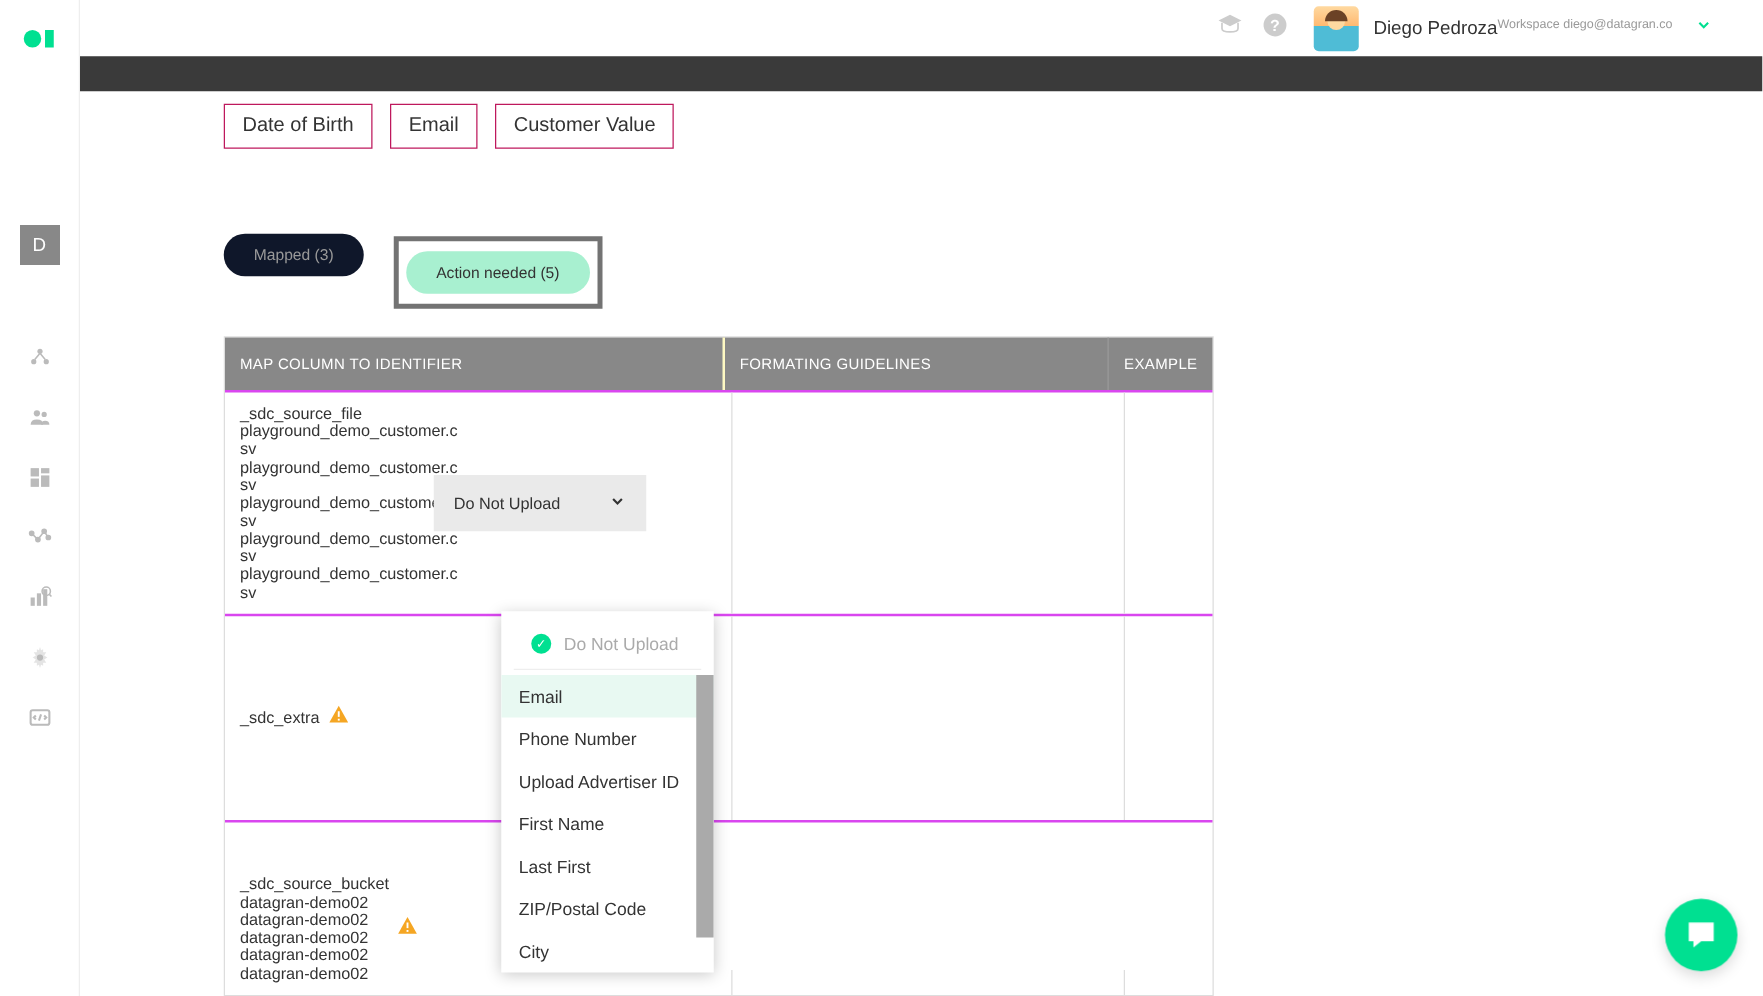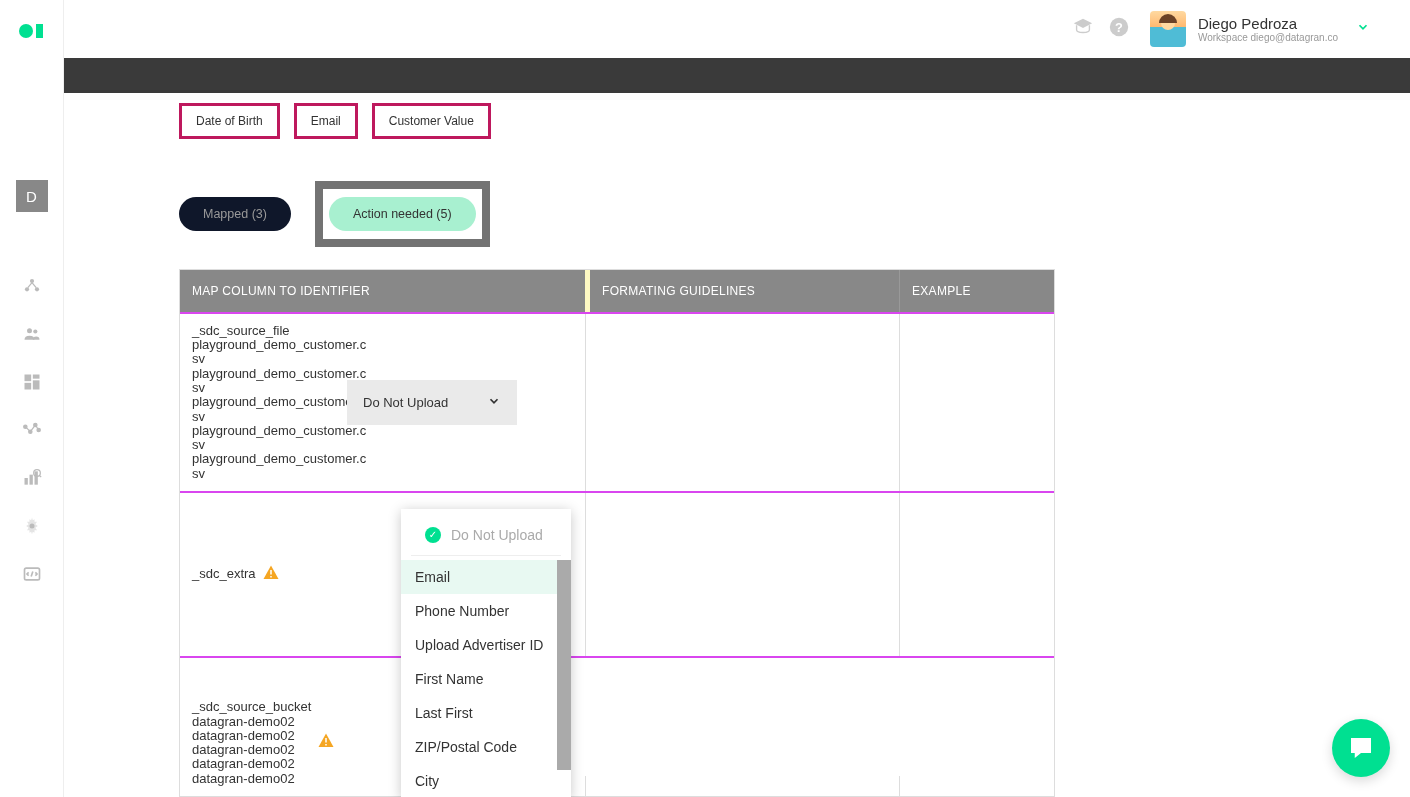--- a/index.html
+++ b/index.html
@@ -15,43 +15,43 @@
 .nav-icon svg { width: 20px; height: 20px; }
 
 .main { flex: 1; display: flex; flex-direction: column; }
 
 .header { height: 78px; background: #fff; display: flex; align-items: center; justify-content: flex-end; padding: 0 40px; }
 .header-icons { display: flex; align-items: center; gap: 14px; margin-right: 20px; }
 .header-icon { color: #ccc; cursor: pointer; }
 .avatar { width: 36px; height: 36px; border-radius: 4px; background: linear-gradient(180deg, #FFD9A0 0%, #FFB870 45%, #4FBCD6 45%, #4FBCD6 100%); position: relative; overflow: hidden; margin-right: 12px; }
 .avatar::before { content: ''; position: absolute; top: 5px; left: 50%; transform: translateX(-50%); width: 14px; height: 14px; border-radius: 50%; background: #FFD9A0; }
 .avatar::after { content: ''; position: absolute; top: 3px; left: 50%; transform: translateX(-50%); width: 18px; height: 9px; border-radius: 9px 9px 0 0; background: #6B4226; }
-.user-info { display: flex; flex-direction: column; margin-right: 18px; }
+.user-info { display: flex; flex-direction: row; margin-right: 18px; }
 .user-name { font-size: 15px; color: #333; }
 .user-workspace { font-size: 10px; color: #999; }
 .chevron-down { color: #00E091; cursor: pointer; }
 
 .dark-bar { height: 47px; background: #3a3a3a; }
 
 .content { padding: 10px 0 0 115px; position: relative; }
 
 .chips { display: flex; gap: 14px; margin-bottom: 42px; }
-.chip { border: 3px solid #be185d; padding: 8px 14px; font-size: 12px; background: #fff; cursor: pointer; }
+.chip { border: 1px solid #be185d; padding: 8px 14px; font-size: 16px; background: #fff; cursor: pointer; }
 
 .filter-row { display: flex; align-items: center; gap: 0; margin-bottom: 22px; }
 .filter-tab { padding: 10px 24px; border-radius: 20px; font-size: 12.5px; cursor: pointer; }
 .filter-tab.mapped { color: #999; background: #0f172a; }
 .filter-tab.action { color: #333; background: #a8f0d0; }
-.highlight-box { border: 8px solid #737373; padding: 8px 6px; display: inline-block; margin-left: 24px; }
-
-.table { width: 876px; border: 1px solid #ddd; }
+.highlight-box { border: 4px solid #737373; padding: 8px 6px; display: inline-block; margin-left: 24px; margin-top: 28px; }
+
+.table { width: 792px; border: 1px solid #ddd; }
 .thead { display: flex; background: #888; color: #fff; }
 .th { padding: 14px 12px; font-size: 12px; letter-spacing: 0.3px; }
 .th.col1 { width: 405px; }
-.th.col2 { width: 314px; border-left: 5px solid #fef9c3; }
+.th.col2 { width: 314px; border-left: 2px solid #fef9c3; }
 .th.col3 { flex: 1; border-left: 1px solid #999; }
 
 .tr { display: flex; border-top: 2px solid #d946ef; min-height: 165px; }
 .td { padding: 10px 12px; }
 .td.col1 { width: 405px; display: flex; align-items: center; gap: 6px; position: relative; }
 .td.col2 { width: 314px; border-left: 1px solid #ddd; }
 .td.col3 { flex: 1; border-left: 1px solid #ddd; }
 .col-text { font-size: 13px; line-height: 1.1; color: #333; word-break: break-all; max-width: 180px; }
 .warn-icon { color: #f5a623; }
 

